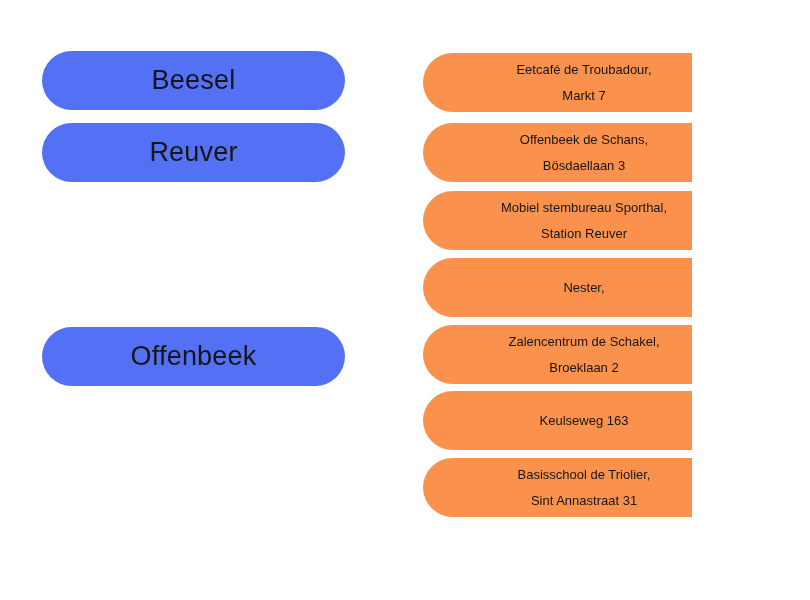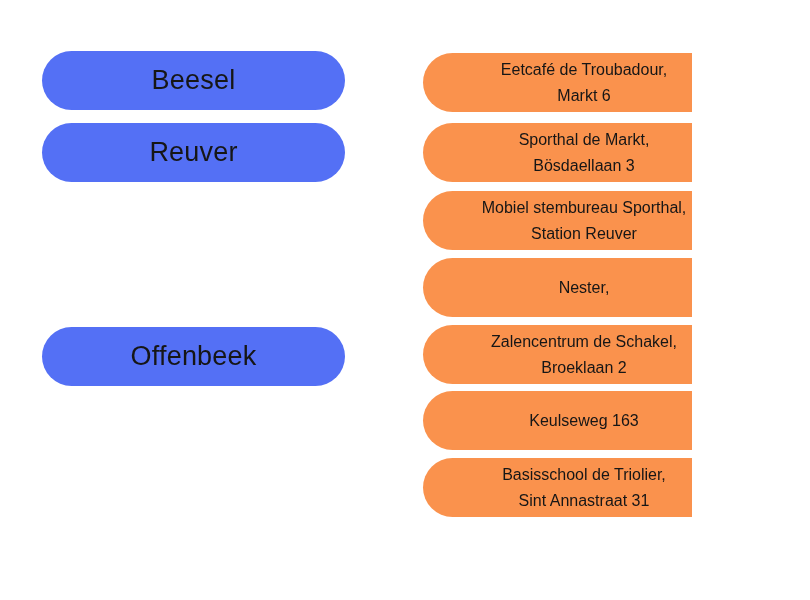--- a/index.html
+++ b/index.html
@@ -35,21 +35,21 @@
     background: var(--blue, #5470f5);
     font-size: 27px;
     font-weight: 500;
     letter-spacing: 0.2px;
   }
   .pill.orange {
     left: 423px;
     width: 322px;
     height: 59px;
     background: var(--orange, #fa924d);
-    font-size: 16px;
+    font-size: 13px;
     font-weight: 500;
     line-height: 26px;
     padding: 2px 14px;
   }
   .lp1 { top: 51px; }
   .lp2 { top: 123px; }
   .lp3 { top: 327px; }
   .rp1 { top: 53px; }
   .rp2 { top: 123px; }
   .rp3 { top: 191px; }
@@ -69,24 +69,24 @@
   </div>
   <div class="pill blue lp2">
     <span class="line">Reuver</span>
   </div>
   <div class="pill blue lp3">
     <span class="line">Offenbeek</span>
   </div>
 
   <div class="pill orange rp1">
     <span class="line">Eetcafé de Troubadour,</span>
-    <span class="line">Markt 6</span>
+    <span class="line">Markt 7</span>
   </div>
   <div class="pill orange rp2">
-    <span class="line">Sporthal de Markt,</span>
+    <span class="line">Offenbeek de Schans,</span>
     <span class="line">Bösdaellaan 3</span>
   </div>
   <div class="pill orange rp3">
     <span class="line">Mobiel stembureau Sporthal,</span>
     <span class="line">Station Reuver</span>
   </div>
   <div class="pill orange rp4">
     <span class="line">Nester,</span>
   </div>
   <div class="pill orange rp5">

